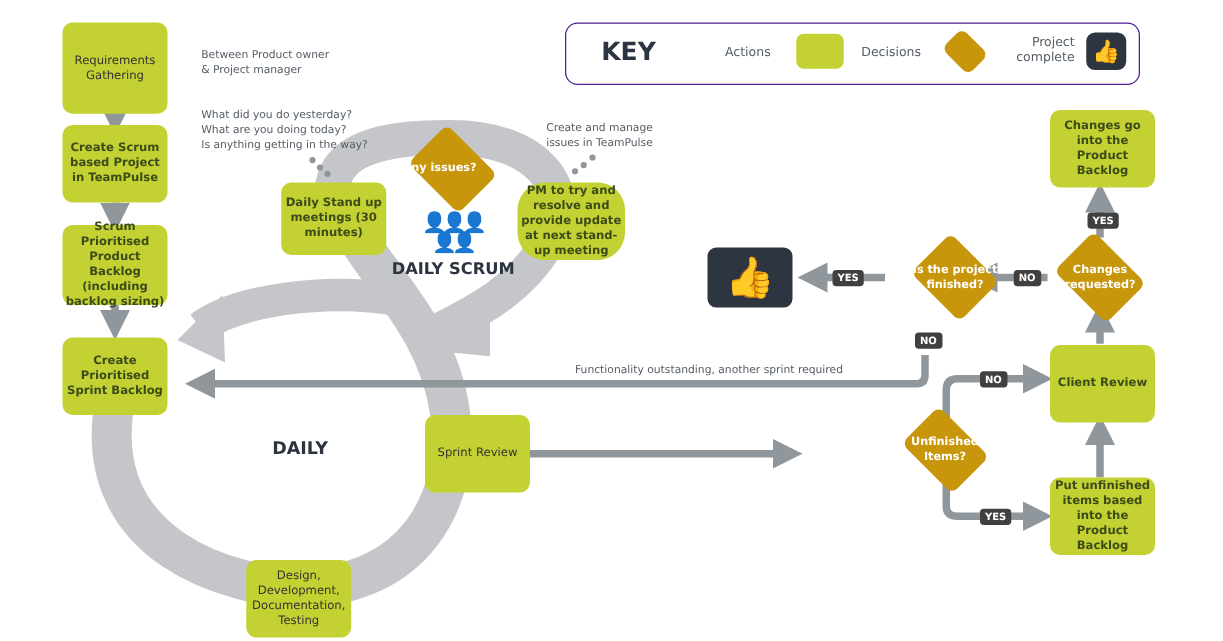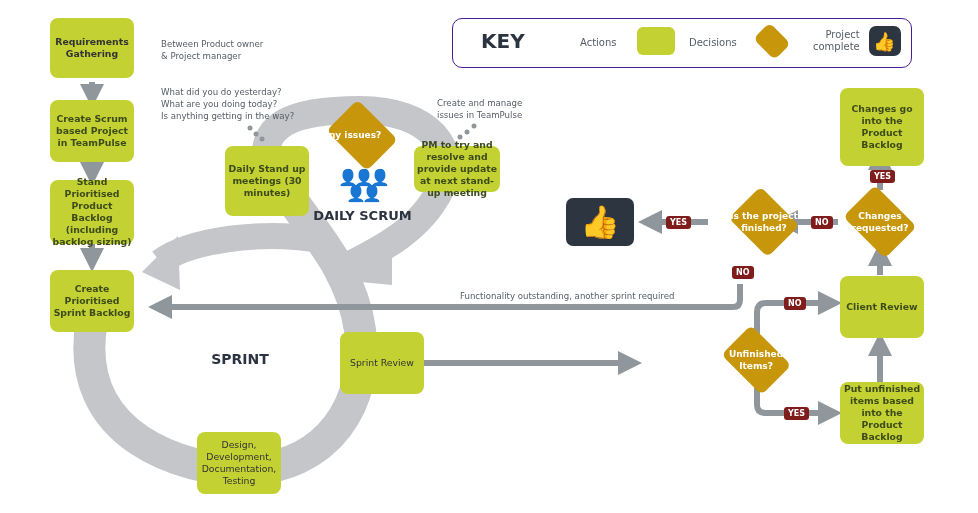--- a/index.html
+++ b/index.html
@@ -4,21 +4,21 @@
 <style>
   html,body{margin:0;padding:0;background:#fff;}
   body{width:978px;height:513px;position:relative;overflow:hidden;font-family:"DejaVu Sans",sans-serif;}
   .box{position:absolute;background:#c3d232;border-radius:8px;display:flex;align-items:center;justify-content:center;text-align:center;
        color:#3d4a1a;font-size:9.3px;line-height:12px;font-weight:bold;box-sizing:border-box;padding:2px;}
   .dia{position:absolute;display:flex;align-items:center;justify-content:flex-start;text-align:center;color:#fff;font-size:9px;line-height:12px;font-weight:bold;}
   .dia::before{content:"";position:absolute;left:50%;top:50%;width:70.7%;height:70.7%;background:#c8960b;border-radius:6px;
        transform:translate(-50%,-50%) rotate(45deg);z-index:0;}
   .dia span{position:relative;z-index:1;}
   .note{position:absolute;color:#555d66;font-size:8.6px;line-height:12px;white-space:pre;}
-  .tag{position:absolute;background:#7f1d1d;color:#fff;font-size:8px;font-weight:bold;border-radius:3px;padding:1px 4px;line-height:11px;}
+  .tag{position:absolute;background:#404040;color:#fff;font-size:8px;font-weight:bold;border-radius:3px;padding:1px 4px;line-height:11px;}
   .title{position:absolute;color:#2b3440;font-weight:bold;text-align:center;}
   svg{position:absolute;left:0;top:0;}
   .key{position:absolute;left:452px;top:18px;width:460px;height:50px;border:1px solid #4c1d95;border-radius:10px;box-sizing:border-box;padding-left:40px;}
   .thumb{position:absolute;background:#2d3640;border-radius:7px;display:flex;align-items:center;justify-content:center;color:#fff;}
 </style>
 </head>
 <body>
 
 <svg width="978" height="513">
   <defs>
@@ -51,60 +51,60 @@
   <g fill="#8f969c">
     <circle cx="250" cy="128" r="2.5"></circle>
       <circle cx="256" cy="134" r="2.5"></circle>
       <circle cx="262" cy="139" r="2.5"></circle>
     <circle cx="474" cy="126" r="2.5"></circle>
       <circle cx="467" cy="132" r="2.5"></circle>
       <circle cx="460" cy="137" r="2.5"></circle>
   </g>
 </svg>
 
-<div class="box" style="left:50px;top:18px;width:84px;height:60px;font-weight:bold;color:#333">Requirements Gathering</div>
+<div class="box" style="left:50px;top:18px;width:84px;height:73px;font-weight:normal;color:#333">Requirements Gathering</div>
 <div class="box" style="left:50px;top:100px;width:84px;height:62px;">Create Scrum based Project in TeamPulse</div>
-<div class="box" style="left:50px;top:180px;width:84px;height:64px;">Stand Prioritised Product Backlog (including backlog sizing)</div>
+<div class="box" style="left:50px;top:180px;width:84px;height:64px;">Scrum Prioritised Product Backlog (including backlog sizing)</div>
 <div class="box" style="left:50px;top:270px;width:84px;height:62px;">Create Prioritised Sprint Backlog</div>
 
 <div class="note" style="left:161px;top:38px;">Between Product owner
 &amp; Project manager</div>
 <div class="note" style="left:161px;top:86px;">What did you do yesterday?
 What are you doing today?
 Is anything getting in the way?</div>
 <div class="note" style="left:437px;top:97px;">Create and manage
 issues in TeamPulse</div>
 <div class="note" style="left:460px;top:290px;">Functionality outstanding, another sprint required</div>
 
-<div class="box" style="left:225px;top:146px;width:84px;height:70px;">Daily Stand up meetings (30 minutes)</div>
+<div class="box" style="left:225px;top:146px;width:84px;height:58px;">Daily Stand up meetings (30 minutes)</div>
 <div class="dia" style="left:322px;top:104px;width:80px;height:62px;">
     <span>Any issues?</span>
   </div>
-<div class="box" style="left:414px;top:146px;width:86px;height:46px;">PM to try and resolve and provide update at next stand-up meeting</div>
+<div class="box" style="left:414px;top:146px;width:86px;height:62px;border-radius:22px;">PM to try and resolve and provide update at next stand-up meeting</div>
 <div style="position:absolute;left:336px;top:170px;width:52px;height:36px;color:#8f969c;font-size:16px;letter-spacing:-4px;text-align:center;line-height:16px;">👤👤👤<br>👤👤</div>
 <div class="title" style="left:300px;top:208px;width:125px;font-size:13px;">DAILY SCRUM</div>
 
 <div class="title" style="left:180px;top:350px;width:120px;font-size:14px;line-height:18px;">
-  <div>SPRINT</div>
+  <div>DAILY</div>
 </div>
 <div class="box" style="left:340px;top:332px;width:84px;height:62px;font-weight:normal;color:#333">Sprint Review</div>
-<div class="box" style="left:197px;top:432px;width:84px;height:62px;font-weight:normal;color:#333">Design, Development, Documentation, Testing</div>
+<div class="box" style="left:197px;top:448px;width:84px;height:62px;font-weight:normal;color:#333">Design, Development, Documentation, Testing</div>
 
 <div class="key">
   <div class="title" style="left:28px;top:10px;font-size:20px;">KEY</div>
   <div class="note" style="left:127px;top:18px;font-size:10px;">Actions</div>
   <div style="position:absolute;left:184px;top:8px;width:38px;height:28px;background:#c3d232;border-radius:6px;"></div>
   <div class="note" style="left:236px;top:18px;font-size:10px;text-align:center;">Decisions</div>
   <div class="dia" style="left:298px;top:6px;width:42px;height:32px;"></div>
   <div class="note" style="left:360px;top:10px;font-size:10px;text-align:right;">Project
 complete</div>
   <div class="thumb" style="left:416px;top:7px;width:32px;height:30px;font-size:18px;">👍</div>
 </div>
 
-<div class="box" style="left:840px;top:88px;width:84px;height:78px;">Changes go into the Product Backlog</div>
+<div class="box" style="left:840px;top:88px;width:84px;height:62px;">Changes go into the Product Backlog</div>
 <div class="dia" style="left:838px;top:190px;width:84px;height:64px;">
     <span>Changes requested?</span>
   </div>
 <div class="dia" style="left:702px;top:190px;width:78px;height:64px;margin-left:23px;">
     <span>Is the project finished?</span>
   </div>
 <div class="thumb" style="left:566px;top:198px;width:68px;height:48px;font-size:32px;">👍</div>
 <div class="box" style="left:840px;top:276px;width:84px;height:62px;">Client Review</div>
 <div class="dia" style="left:716px;top:330px;width:80px;height:60px;">
     <span>Unfinished Items?</span>

